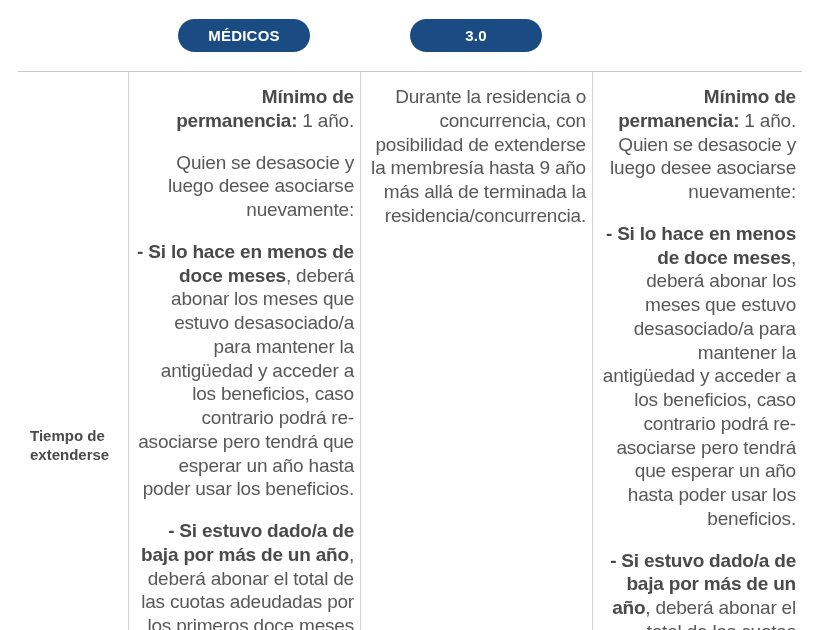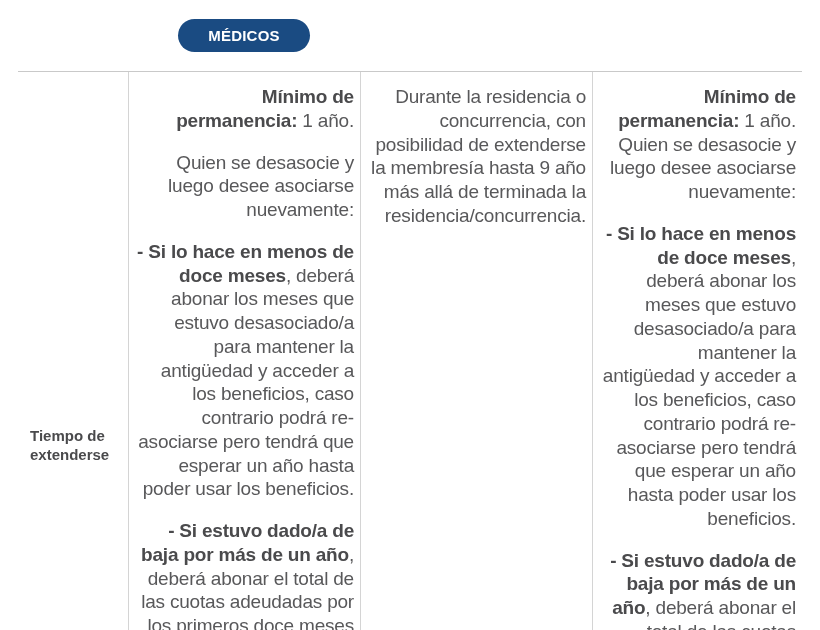--- a/index.html
+++ b/index.html
@@ -61,20 +61,23 @@
 </head>
 <body>
 
 <div class="page">
 
   <div class="grid-row header">
     <div class="cell"></div>
     <div class="cell">
       <button class="pill pill-medicos">MÉDICOS</button>
     </div>
+    <div class="cell">
+      <button class="pill pill-tres">3.0</button>
+    </div>
   </div>
 
   <div class="table">
 
     <div class="grid-row trow row-tiempo">
       <div class="cell label-cell">
         <span>Tiempo de extenderse</span>
       </div>
       <div class="cell body-cell vline">
         <p><strong>Mínimo de permanencia:</strong><span> 1 año.</span></p>

